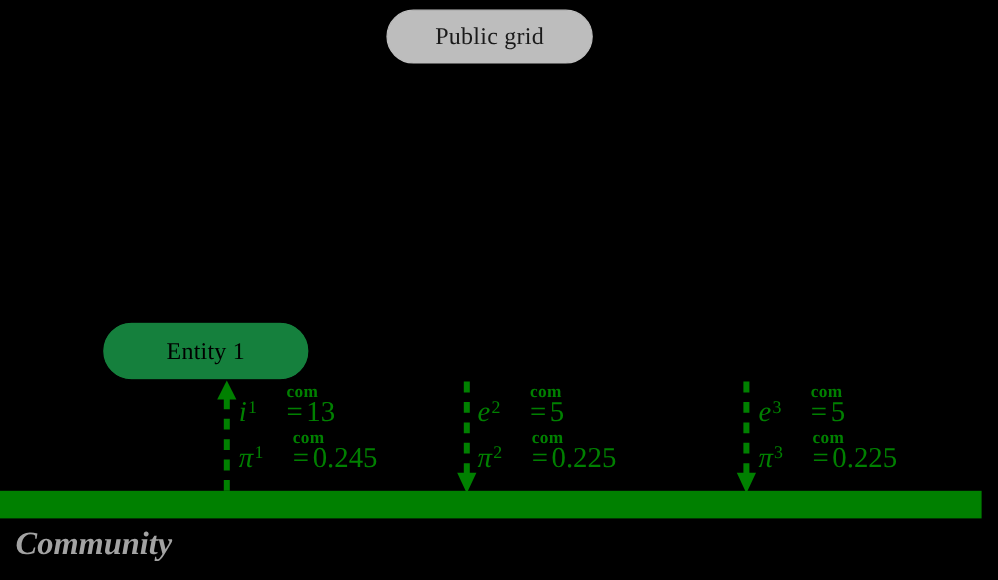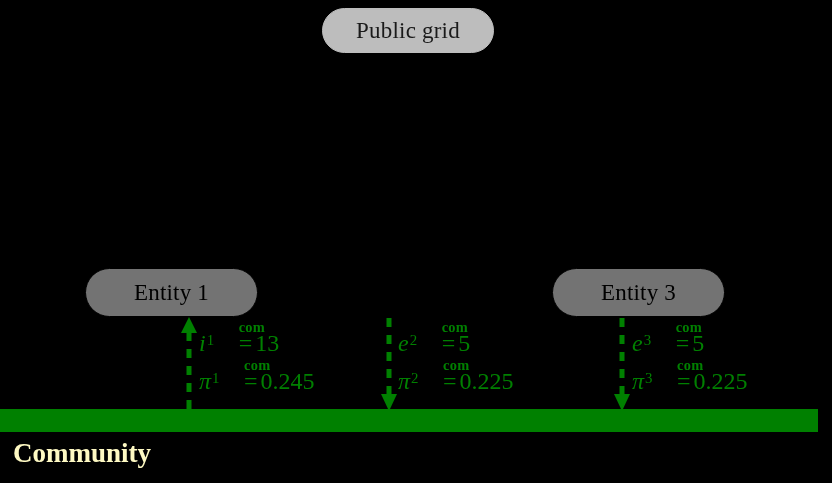--- a/index.html
+++ b/index.html
@@ -22,38 +22,38 @@
   }
 
   
   .node {
     position: absolute;
     display: flex;
     align-items: center;
     justify-content: center;
     box-sizing: border-box;
     border-radius: 999px;
-    font-size: 23px;
+    font-size: 20px;
     line-height: 1;
     letter-spacing: 0.2px;
     white-space: nowrap;
   }
   .node-grid {
     left: 322px;
     top: 8px;
     width: 172px;
     height: 45px;
     background: #bdbdbd;
     color: #1a1a1a;
     border: 1px solid #bdbdbd;
   }
   .node-entity {
     top: 268px;
     height: 49px;
-    background: #737373;
+    background: #15803d;
     color: #000000;
     border: 1.6px solid #000000;
   }
   .node-e1 { left: 85px;  width: 173px; }
   .node-e2 { left: 320px; width: 172px; }
   .node-e3 { left: 552px; width: 173px; }
 
   
   .community-bar {
     position: absolute;
@@ -62,23 +62,24 @@
     width: 818px;
     height: 23px;
     background: #008000;
   }
   .community-label {
     position: absolute;
     left: 13px;
     top: 440px;
     font-size: 27px;
     font-weight: bold;
-    color: #fef9c3;
+    color: #a3a3a3;
     line-height: 1;
     white-space: nowrap;
+    font-style: italic;
   }
 
   
   .flow-svg {
     position: absolute;
     left: 0; top: 0;
     width: 832px;
     height: 483px;
     pointer-events: none;
   }
@@ -134,23 +135,20 @@
 
 <div id="canvas">
 
   <div class="node node-grid">
     <span>Public grid</span>
   </div>
 
   <div class="node node-entity node-e1">
     <span>Entity 1</span>
   </div>
-  <div class="node node-entity node-e3">
-    <span>Entity 3</span>
-  </div>
 
   <svg class="flow-svg" viewBox="0 0 832 483">
 
     <g>
       <line x1="189" y1="409" x2="189" y2="330" stroke="#008000" stroke-width="5" stroke-dasharray="9,8" stroke-linecap="butt"></line>
       <polygon points="189,317 181,333 197,333" fill="#008000"></polygon>
     </g>
 
     <g>
       <line x1="389" y1="318" x2="389" y2="395" stroke="#008000" stroke-width="5" stroke-dasharray="9,8" stroke-linecap="butt"></line>

